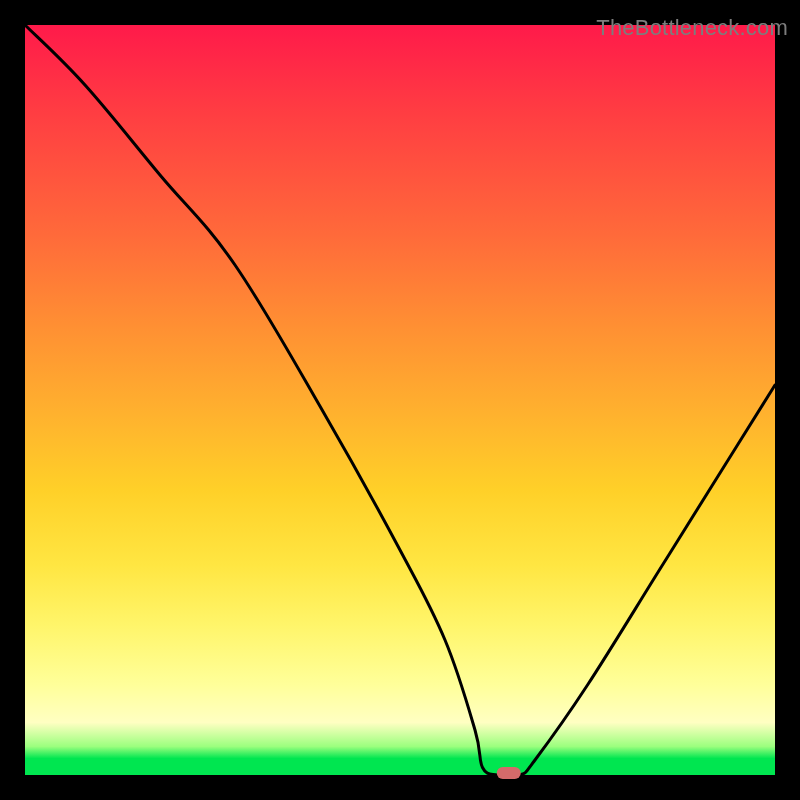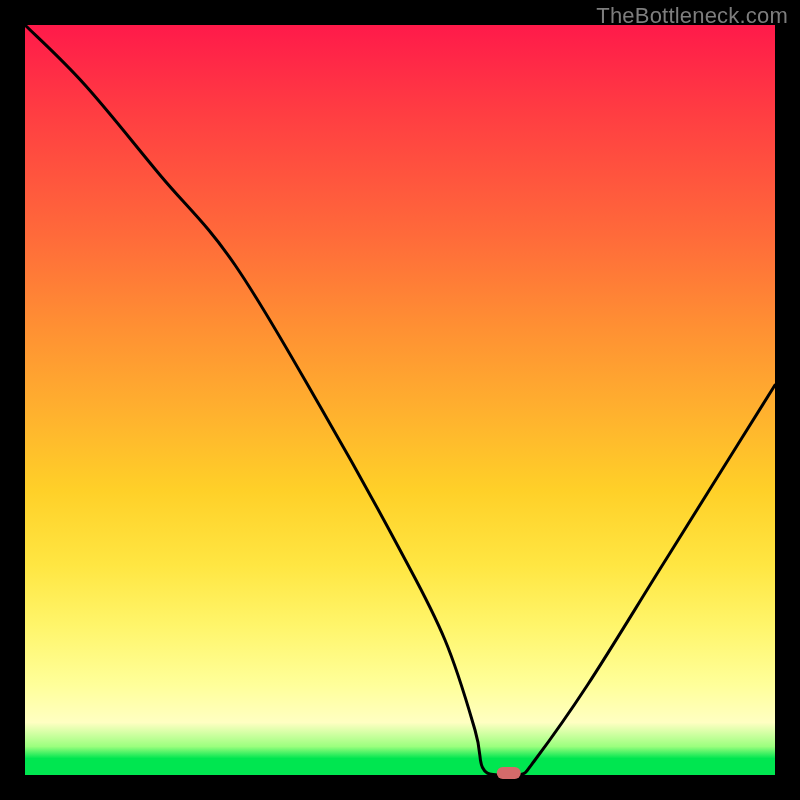--- a/index.html
+++ b/index.html
@@ -51,21 +51,21 @@
     width: 100%;
     height: 100%;
     overflow: visible;
   }
   .marker {
     fill: #d46a6a;
     stroke: none;
   }
   .watermark {
     position: absolute;
-    top: 3px;
+    top: 15px;
     right: 12px;
     color: #7d7d7d;
     font-size: 22px;
     font-weight: 500;
     letter-spacing: 0.2px;
   }
 </style>
 </head>
 <body>
 

